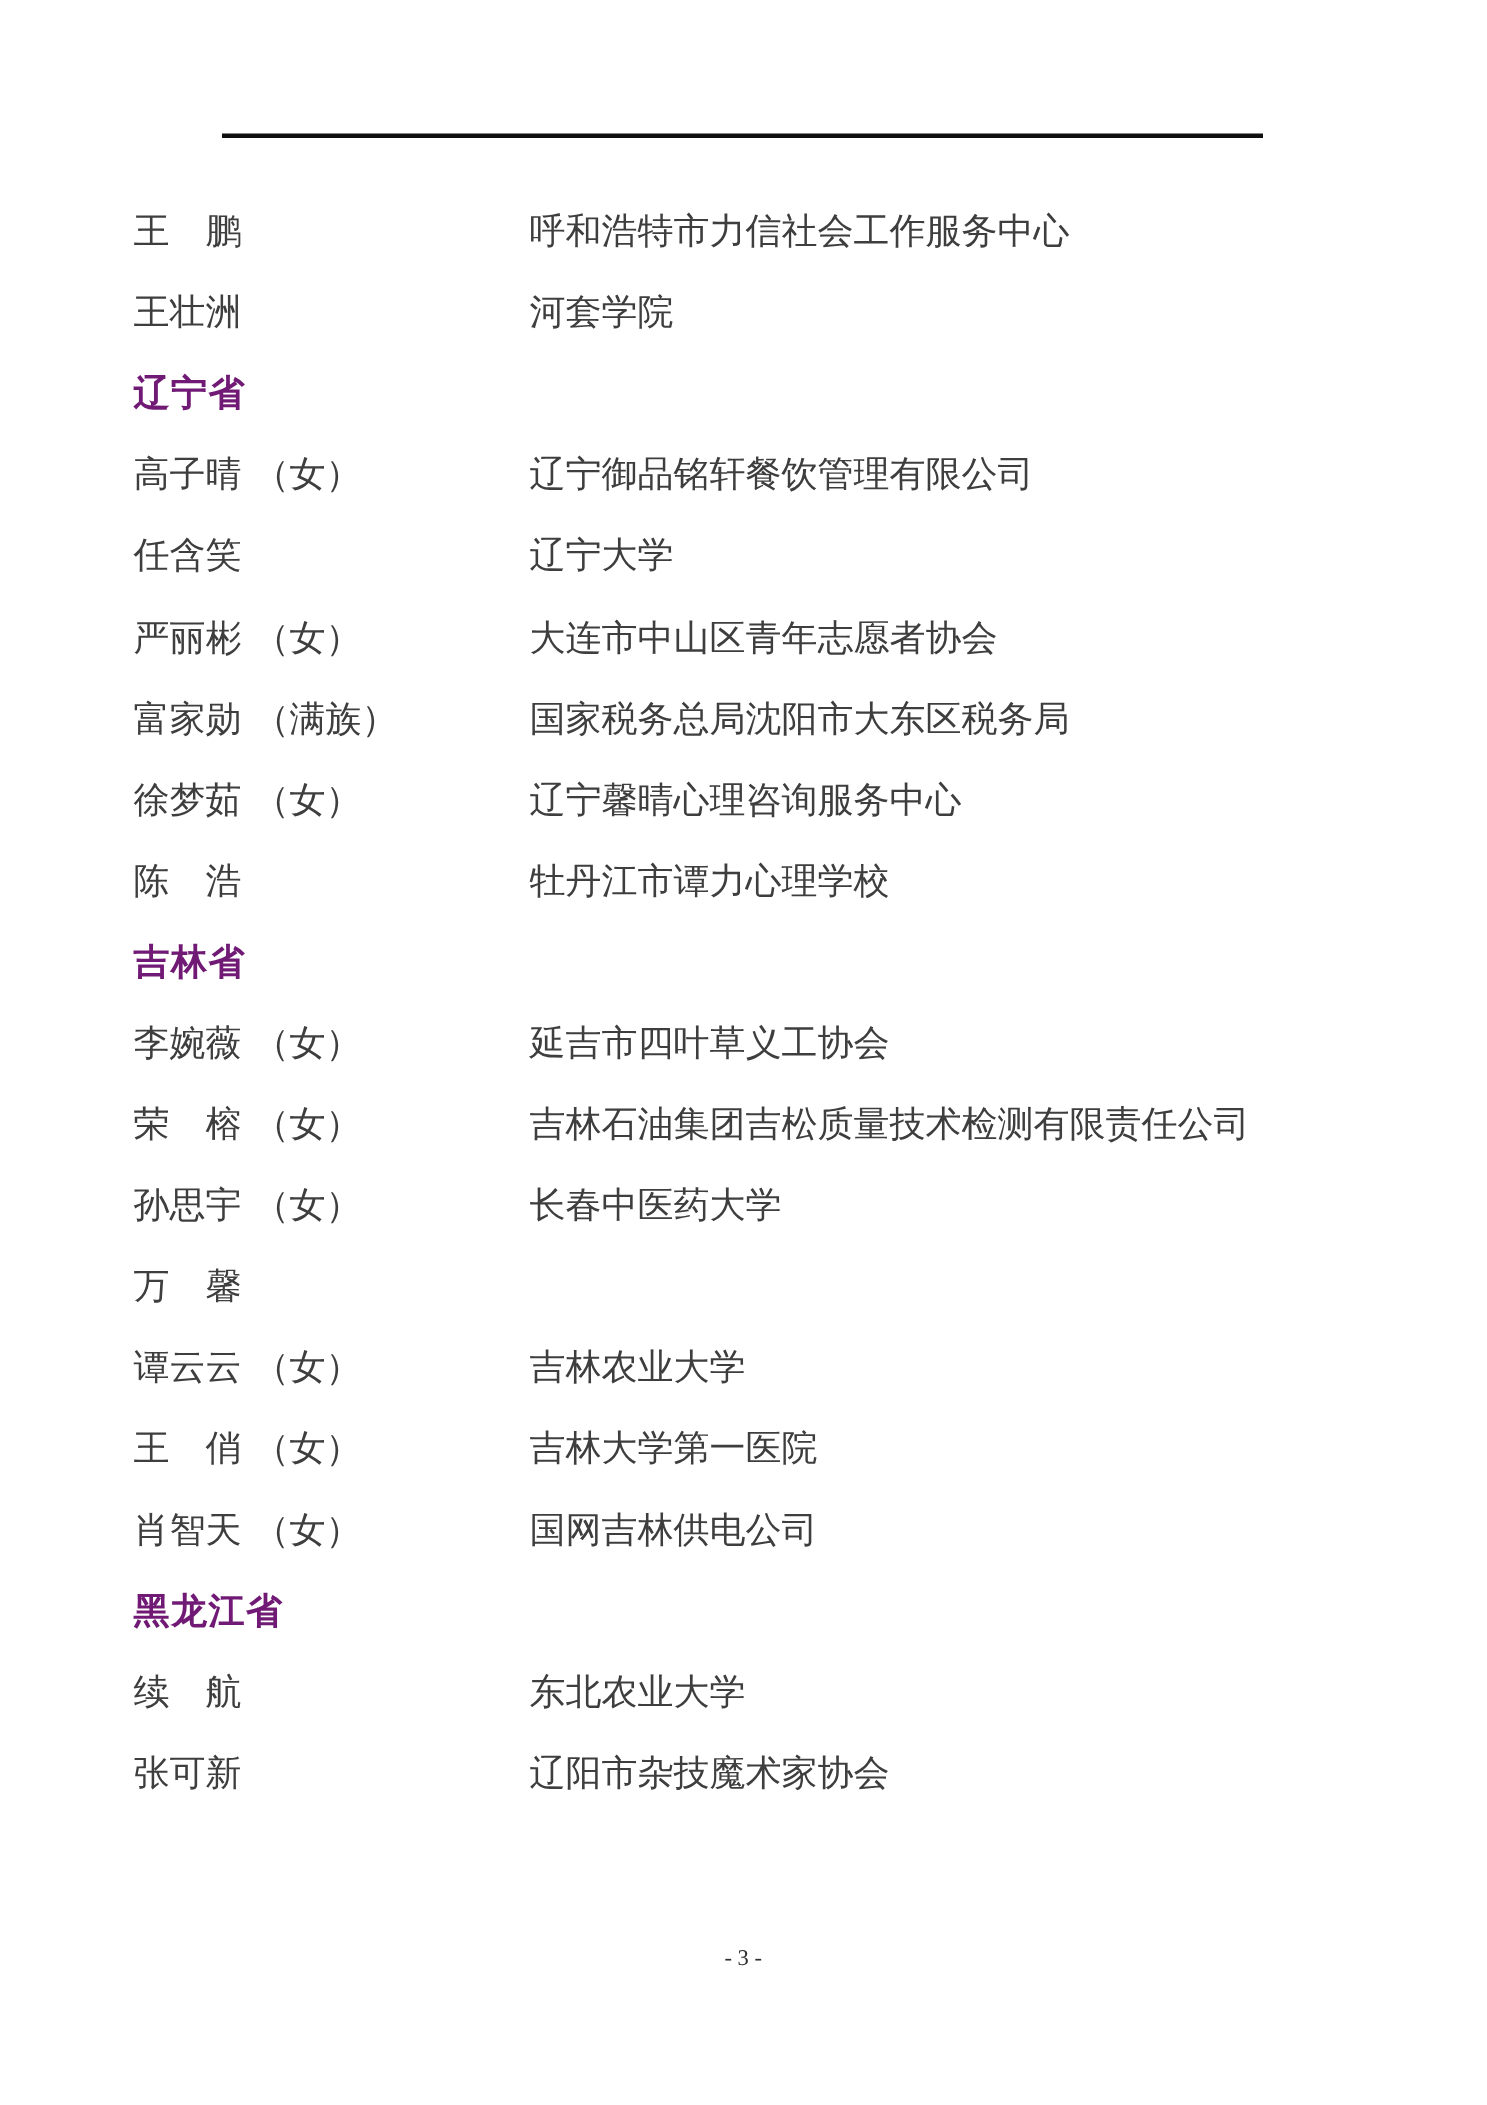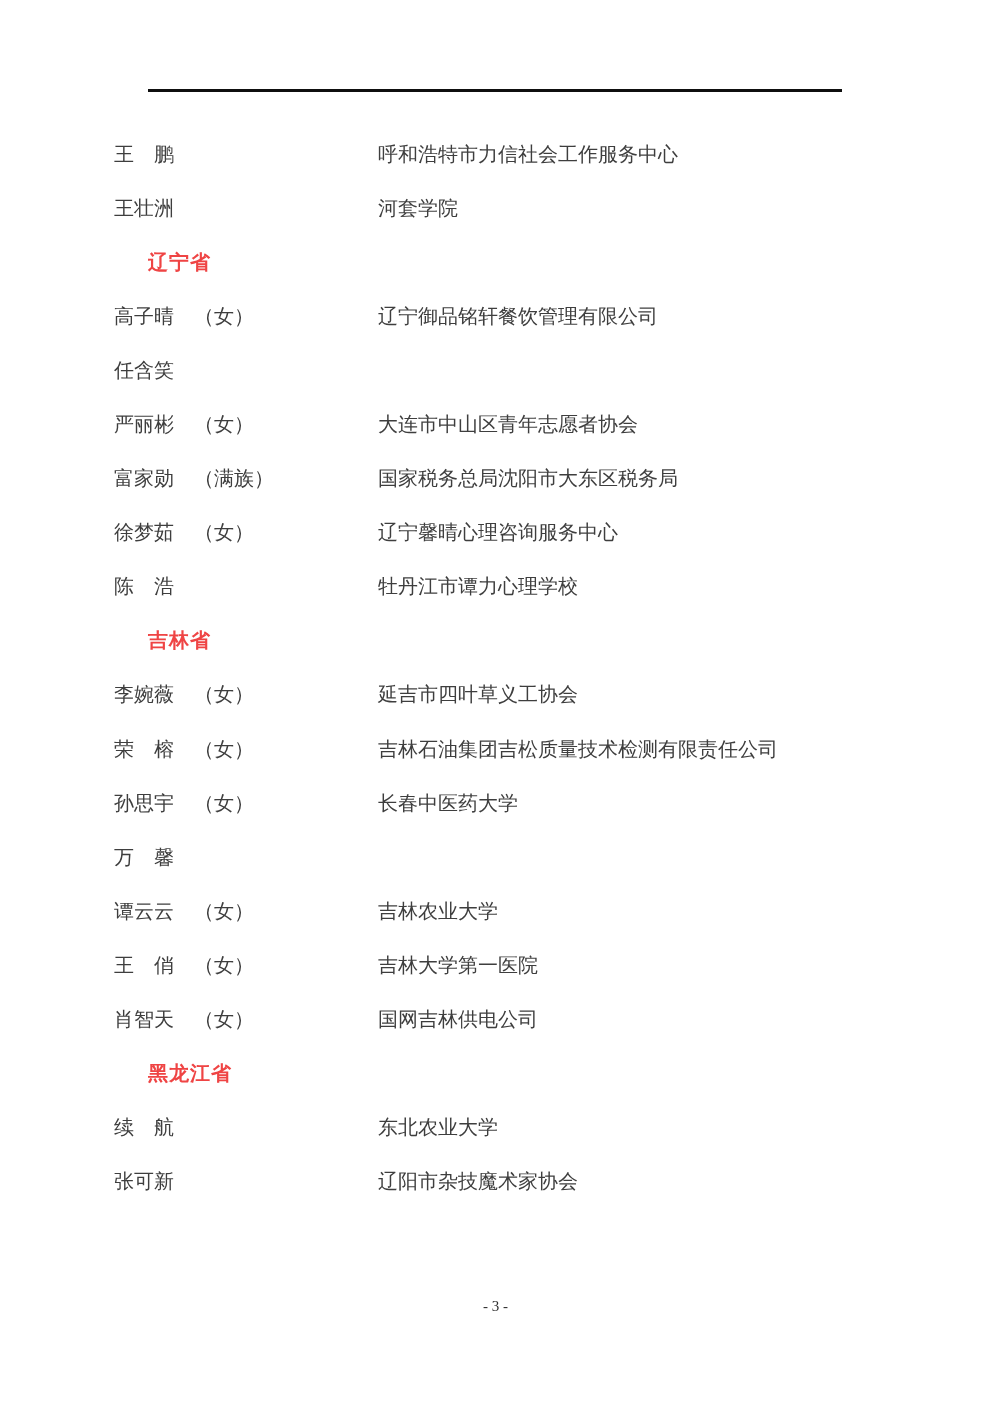--- a/index.html
+++ b/index.html
@@ -26,34 +26,33 @@
   .rows {
     position: absolute;
     left: 0;
     top: 127px;
     width: 991px;
   }
   .row {
     height: 54.1px;
     display: flex;
     align-items: center;
-    padding-left: 114px;
+    padding-left: 89px;
     box-sizing: border-box;
-    font-size: 20px;
+    font-size: 24px;
     color: #3e3e3e;
     white-space: nowrap;
   }
   .cell-name { width: 80px; flex: 0 0 auto; }
   .cell-note { width: 184px; flex: 0 0 auto; }
   .cell-org  { flex: 1 1 auto; }
   .province-label {
     font-weight: 700;
-    color: #ef4444;
+    color: #701a75;
     letter-spacing: 1px;
-    margin-left: 34px;
   }
   .page-number {
     position: absolute;
     left: 0;
     top: 1298px;
     width: 991px;
     text-align: center;
     font-size: 15px;
     color: #2f2f2f;
     font-family: "Liberation Serif", "DejaVu Serif", serif;
@@ -79,20 +78,21 @@
         <span class="province-label">辽宁省</span>
       </div>
       <div class="row">
         <span class="cell-name">高子晴</span>
         <span class="cell-note">（女）</span>
         <span class="cell-org">辽宁御品铭轩餐饮管理有限公司</span>
       </div>
       <div class="row">
         <span class="cell-name">任含笑</span>
         <span class="cell-note"></span>
+        <span class="cell-org">辽宁大学</span>
       </div>
       <div class="row">
         <span class="cell-name">严丽彬</span>
         <span class="cell-note">（女）</span>
         <span class="cell-org">大连市中山区青年志愿者协会</span>
       </div>
       <div class="row">
         <span class="cell-name">富家勋</span>
         <span class="cell-note">（满族）</span>
         <span class="cell-org">国家税务总局沈阳市大东区税务局</span>

